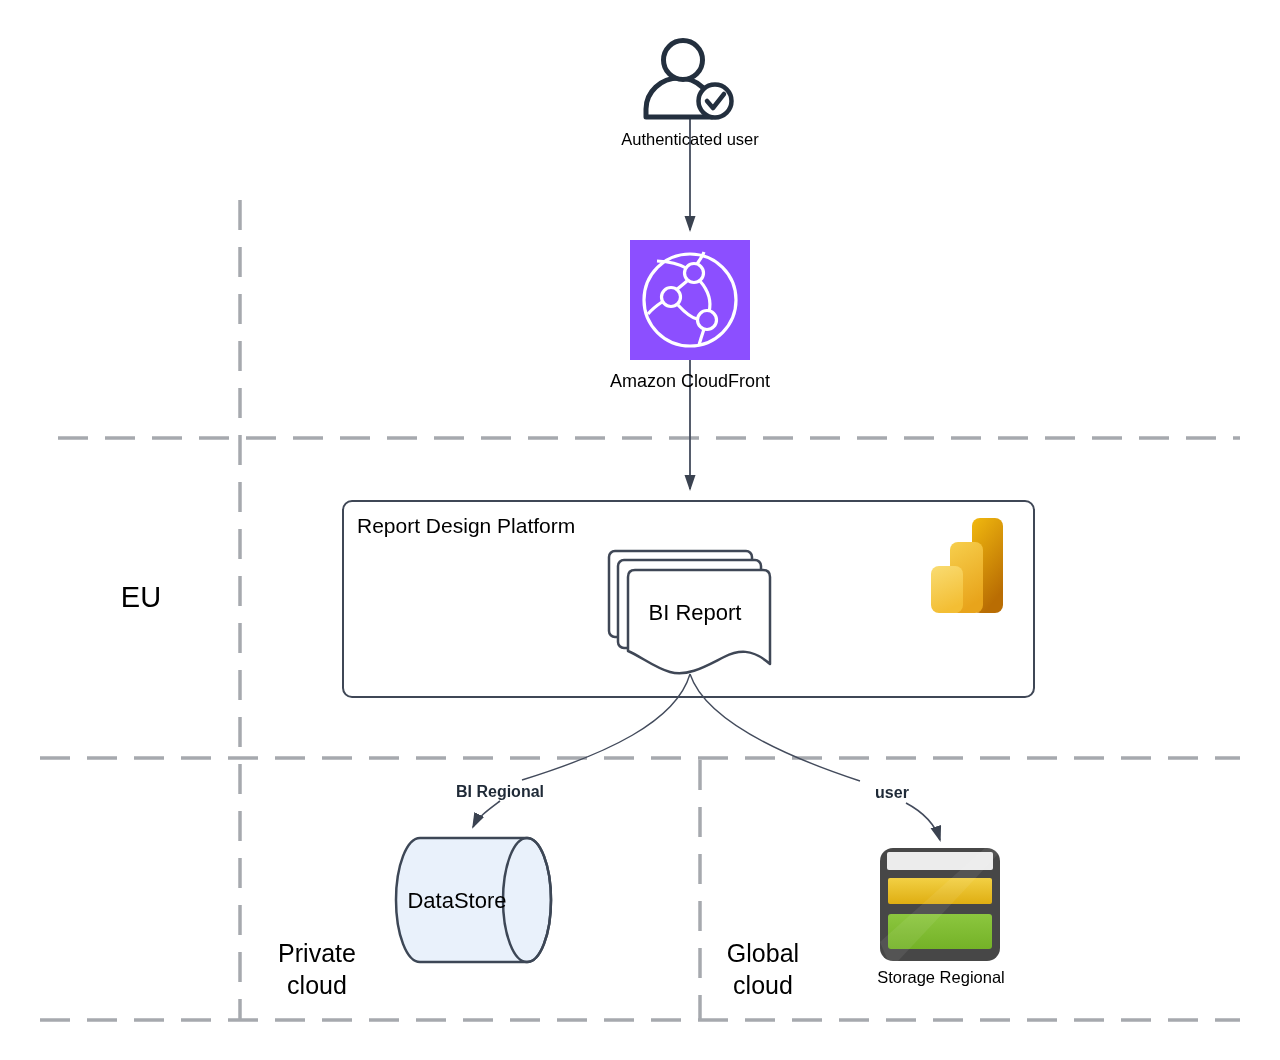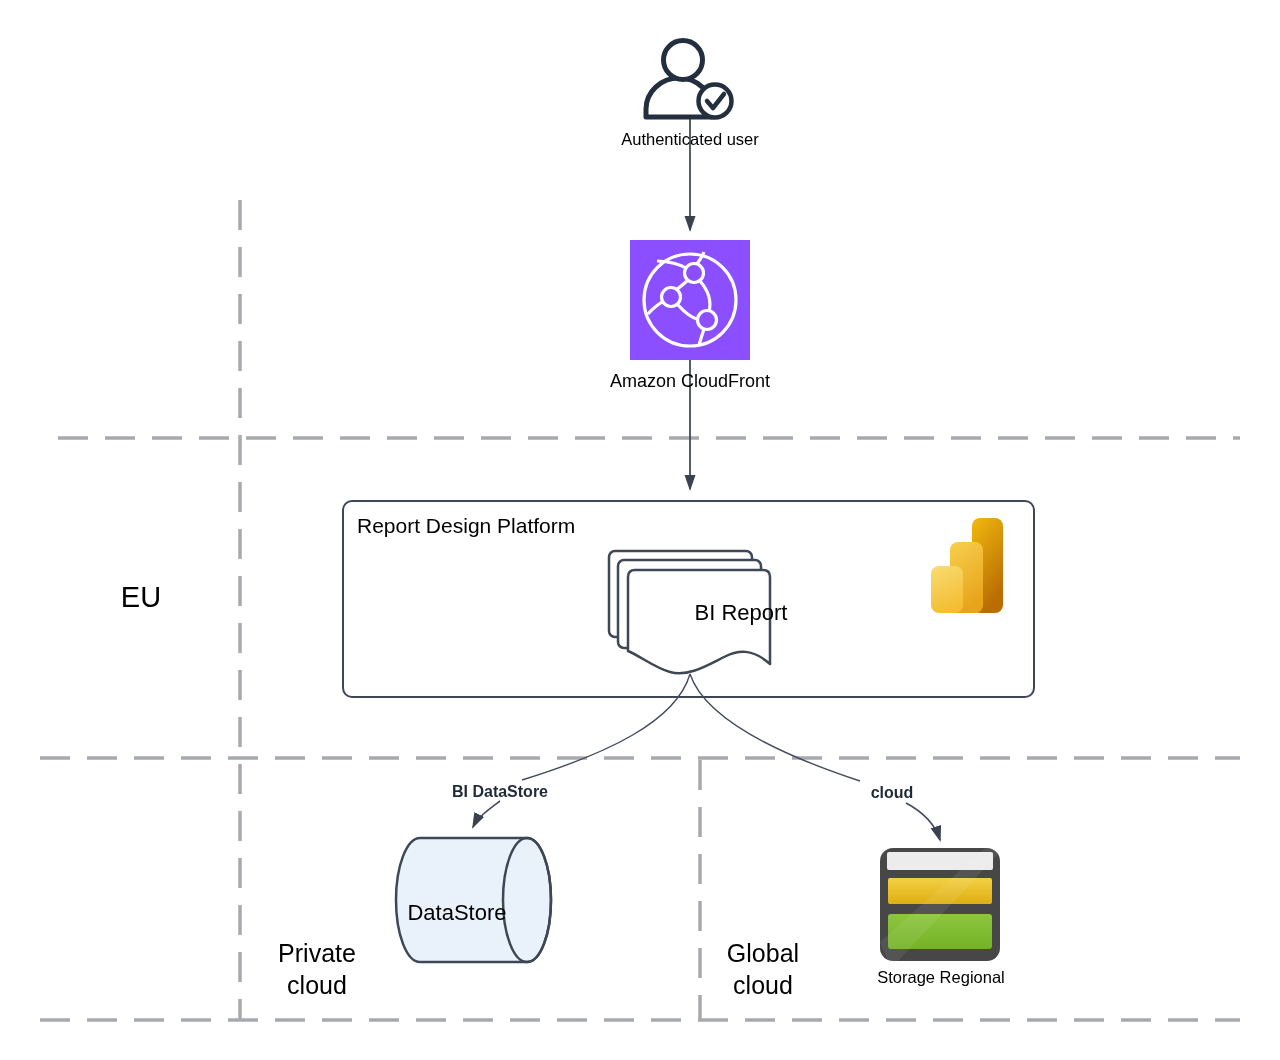--- a/index.html
+++ b/index.html
@@ -137,25 +137,25 @@
   </svg>
 
   <div class="lbl lbl-region" style="left:61px;top:578px;width:160px;">EU</div>
 
   <div class="lbl lbl-sm" style="left:620px;top:128px;width:140px;">Authenticated user</div>
 
   <div class="lbl lbl-md" style="left:590px;top:369px;width:200px;">Amazon CloudFront</div>
 
   <div id="platform-title" class="lbl lbl-left">Report Design Platform</div>
 
-  <div class="lbl lbl-node" style="left:630px;top:598px;width:130px;padding-left:46px;">BI Report</div>
+  <div class="lbl lbl-node" style="left:630px;top:598px;width:130px;">BI Report</div>
 
-  <div class="lbl lbl-edge" style="left:435px;top:781px;width:130px;">BI DataStore</div>
-  <div class="lbl lbl-edge" style="left:862px;top:782px;width:60px;">cloud</div>
+  <div class="lbl lbl-edge" style="left:435px;top:781px;width:130px;">BI Regional</div>
+  <div class="lbl lbl-edge" style="left:862px;top:782px;width:60px;">user</div>
 
-  <div class="lbl lbl-node" style="left:395px;top:886px;width:124px;margin-top:12px;">DataStore</div>
+  <div class="lbl lbl-node" style="left:395px;top:886px;width:124px;">DataStore</div>
 
   <div class="lbl lbl-sm" style="left:866px;top:966px;width:150px;">Storage Regional</div>
 
   <div class="lbl lbl-zone" style="left:264px;top:938px;width:106px;">Private cloud</div>
   <div class="lbl lbl-zone" style="left:710px;top:938px;width:106px;">Global cloud</div>
 
 </div>
 
 </body></html>

